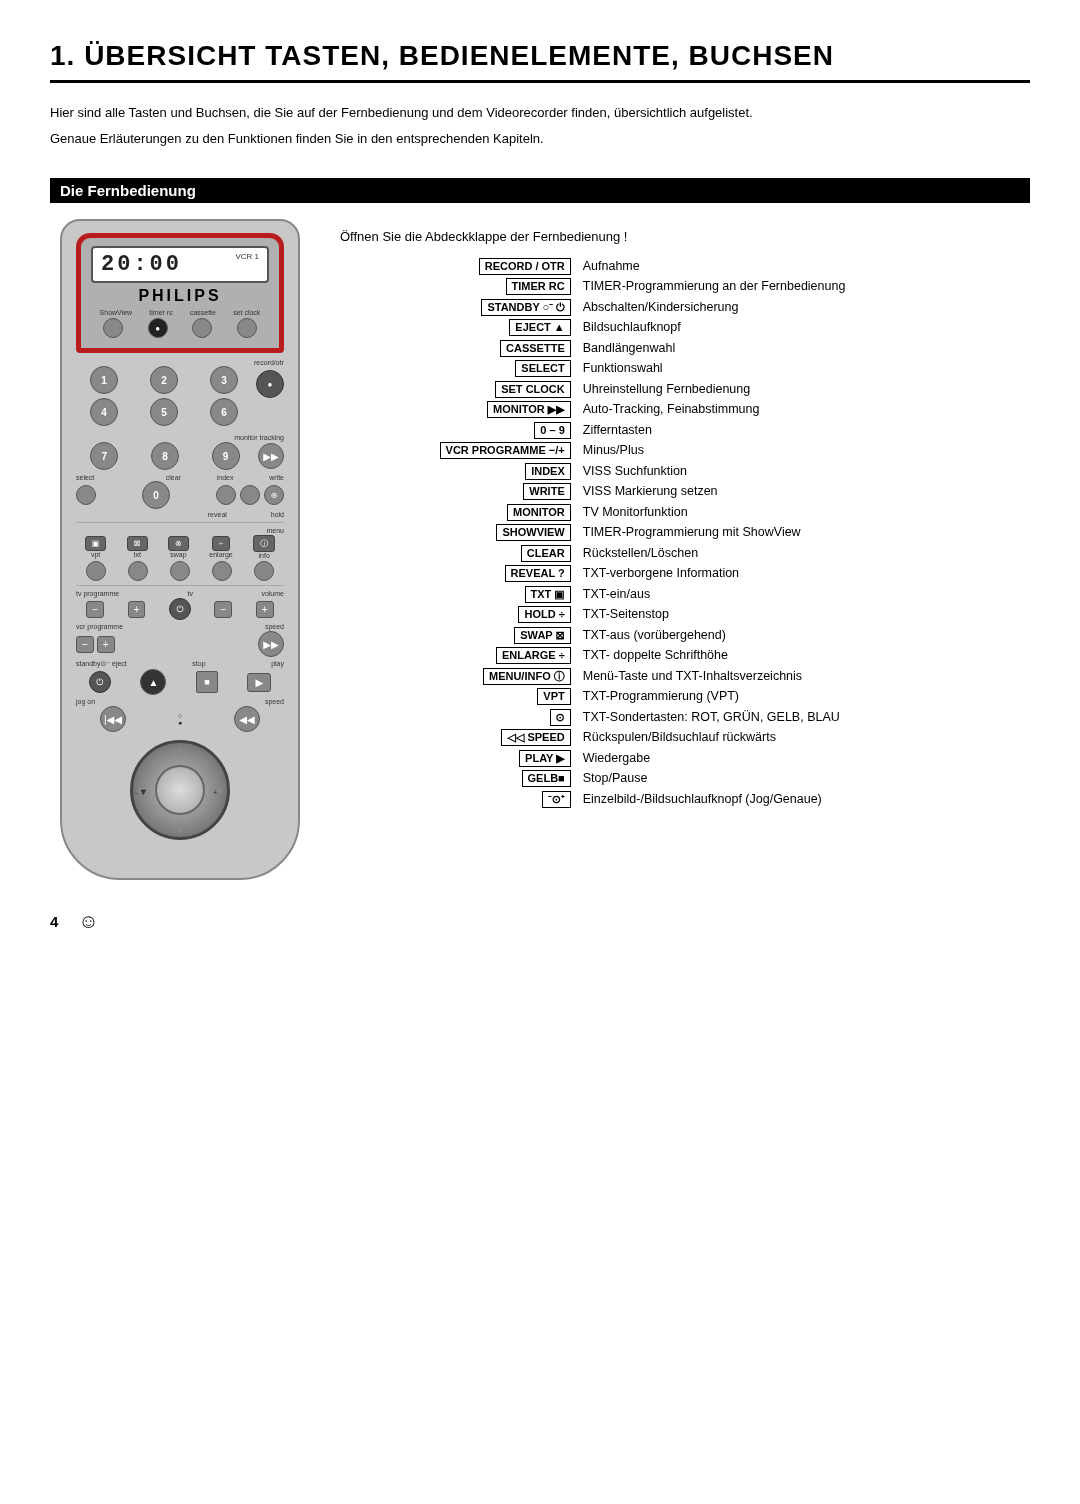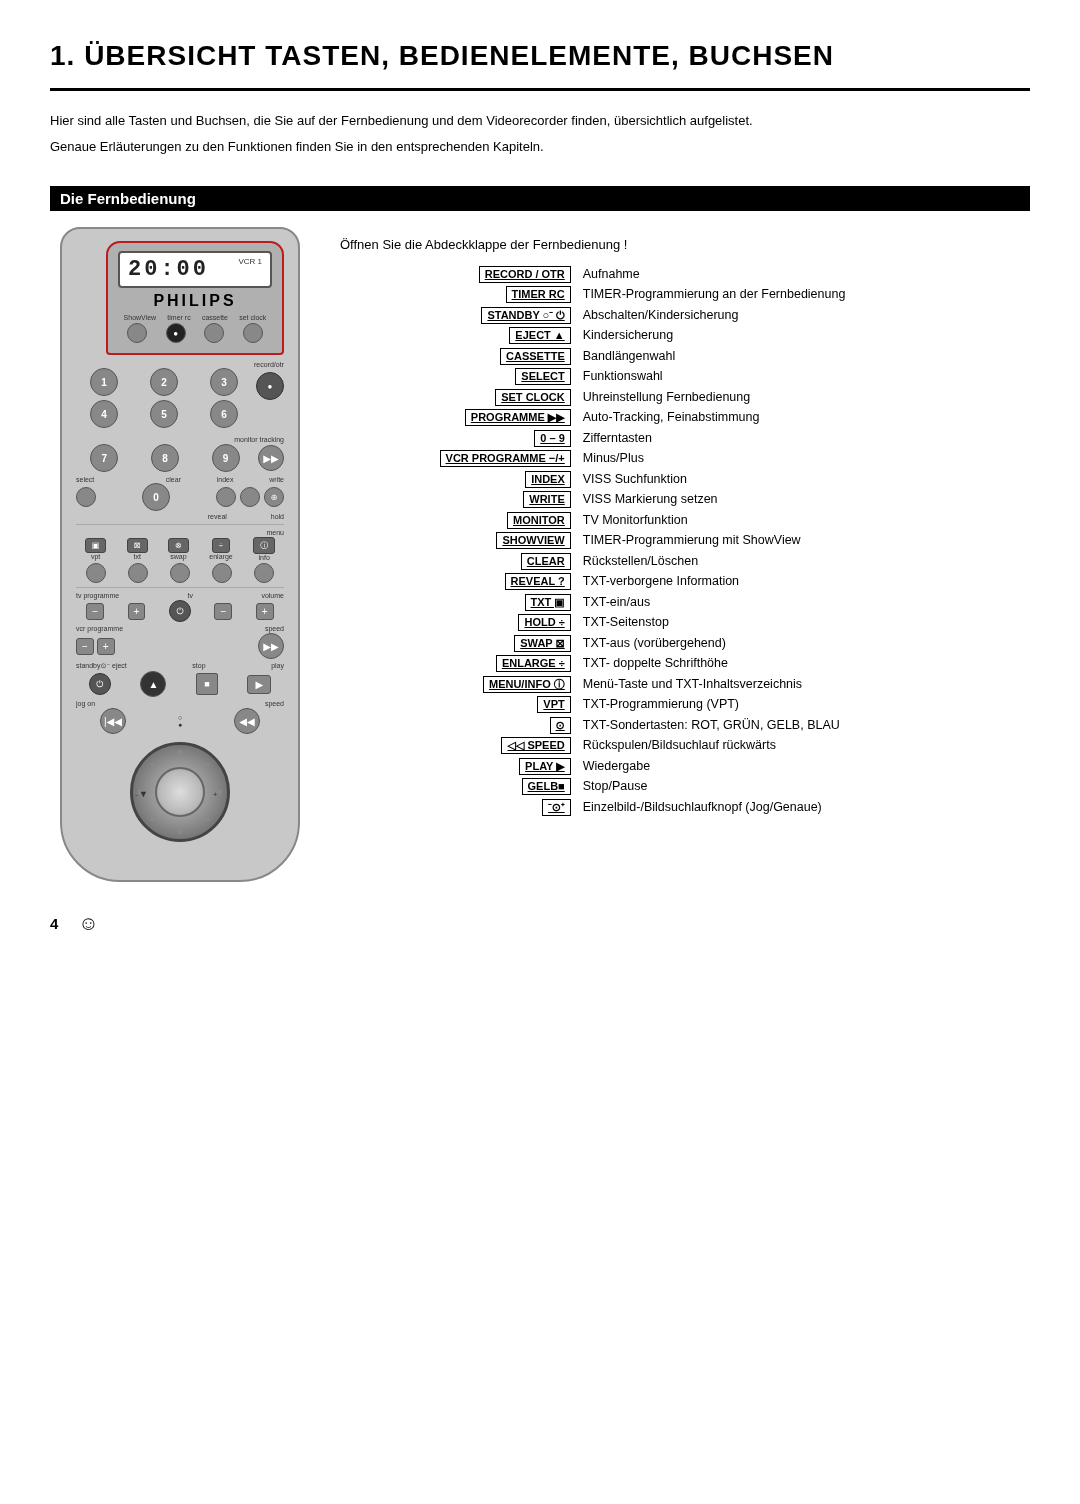--- a/index.html
+++ b/index.html
@@ -10,21 +10,21 @@
       color: #000;
       width: 1080px;
       min-height: 1504px;
       padding: 40px 50px 40px 50px;
     }
 
     h1 {
       font-size: 28px;
       font-weight: 900;
       border-bottom: 3px solid #000;
-      padding-bottom: 16px;
+      padding-bottom: 8px;
       margin-bottom: 20px;
       letter-spacing: 1px;
       text-transform: uppercase;
     }
 
     .intro-text {
       margin-bottom: 6px;
       font-size: 13px;
       line-height: 1.5;
     }
@@ -63,22 +63,21 @@
       padding: 12px 14px 30px 14px;
       position: relative;
       border: 2px solid #888;
     }
 
     .remote-top-flap {
       background: #b0b0b0;
       border-radius: 14px 14px 4px 4px;
       padding: 8px 10px 6px 10px;
       margin-bottom: 6px;
-      border: 2px solid #b91c1c;
-      margin-left: 30px;
+      border: 5px solid #b91c1c;
     }
 
     .display-area {
       background: #fff;
       border: 2px solid #555;
       border-radius: 4px;
       padding: 4px 8px;
       margin-bottom: 4px;
       display: flex;
       justify-content: space-between;
@@ -302,21 +301,20 @@
     }
 
     .key-box {
       display: inline-block;
       border: 1.5px solid #000;
       padding: 0 5px;
       font-size: 11px;
       font-weight: bold;
       white-space: nowrap;
       background: #fff;
-      text-decoration: underline;
     }
 
     .desc-text {
       font-size: 12.5px;
     }
 
     .page-footer {
       display: flex;
       align-items: center;
       gap: 20px;
@@ -552,36 +550,36 @@
           <tr>
             <td class="key-cell"><span class="key-box">TIMER RC</span></td>
             <td class="desc-text">TIMER-Programmierung an der Fernbedienung</td>
           </tr>
           <tr>
             <td class="key-cell"><span class="key-box">STANDBY ○⁻ ⏻</span></td>
             <td class="desc-text">Abschalten/Kindersicherung</td>
           </tr>
           <tr>
             <td class="key-cell"><span class="key-box">EJECT ▲</span></td>
-            <td class="desc-text">Kindersicherung</td>
+            <td class="desc-text">Bildsuchlaufknopf</td>
           </tr>
           <tr>
             <td class="key-cell"><span class="key-box">CASSETTE</span></td>
             <td class="desc-text">Bandlängenwahl</td>
           </tr>
           <tr>
             <td class="key-cell"><span class="key-box">SELECT</span></td>
             <td class="desc-text">Funktionswahl</td>
           </tr>
           <tr>
             <td class="key-cell"><span class="key-box">SET CLOCK</span></td>
             <td class="desc-text">Uhreinstellung Fernbedienung</td>
           </tr>
           <tr>
-            <td class="key-cell"><span class="key-box">PROGRAMME ▶▶</span></td>
+            <td class="key-cell"><span class="key-box">MONITOR ▶▶</span></td>
             <td class="desc-text">Auto-Tracking, Feinabstimmung</td>
           </tr>
           <tr>
             <td class="key-cell"><span class="key-box">0 – 9</span></td>
             <td class="desc-text">Zifferntasten</td>
           </tr>
           <tr>
             <td class="key-cell"><span class="key-box">VCR PROGRAMME −/+</span></td>
             <td class="desc-text">Minus/Plus</td>
           </tr>

